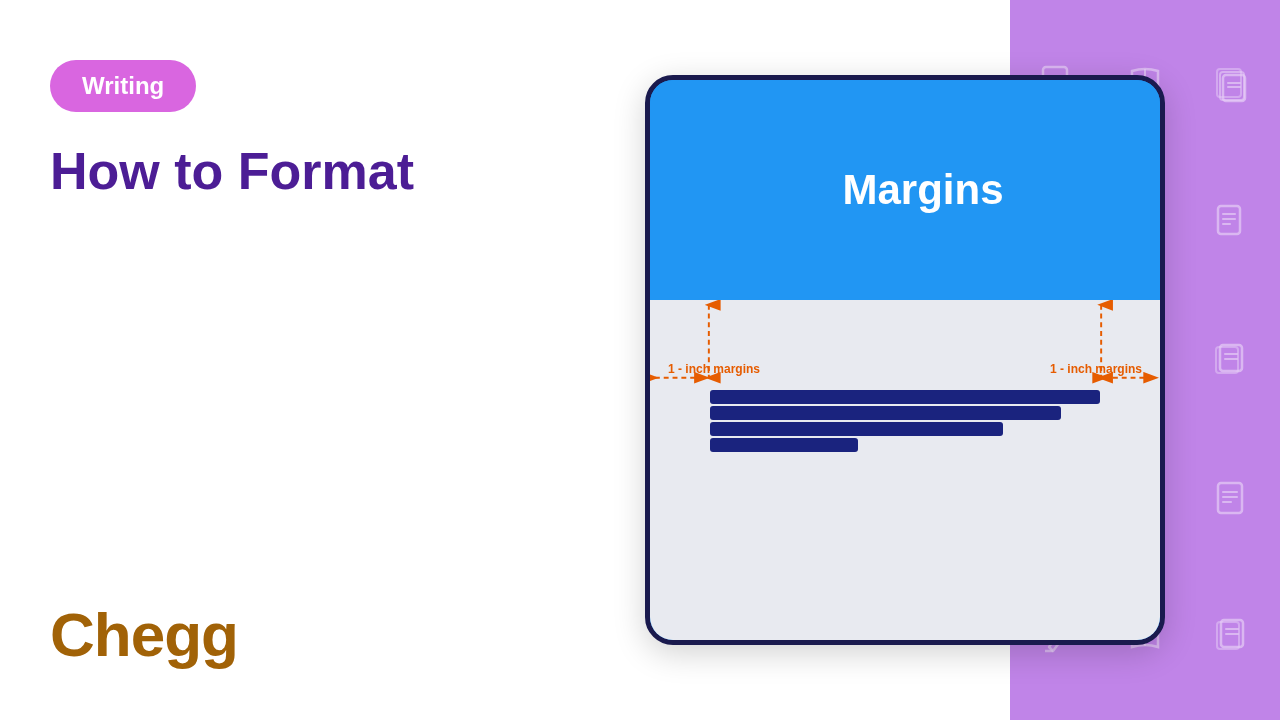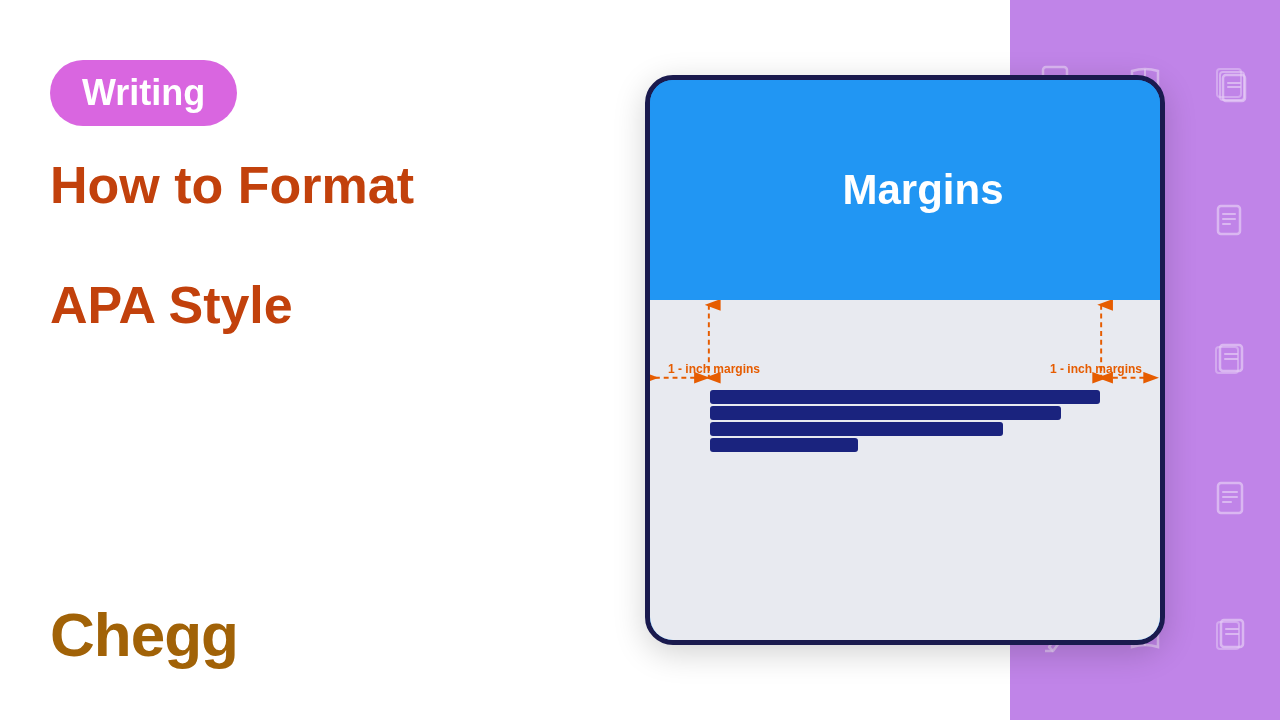--- a/index.html
+++ b/index.html
@@ -58,32 +58,32 @@
       flex-direction: column;
       justify-content: space-between;
       padding: 60px 50px 50px 50px;
       z-index: 2;
     }
 
     .writing-badge {
       display: inline-block;
       background: #d966e0;
       color: white;
-      font-size: 36px;
+      font-size: 24px;
       font-weight: bold;
       padding: 12px 32px;
       border-radius: 40px;
       width: fit-content;
       margin-bottom: 30px;
     }
 
     .main-title {
       font-size: 52px;
       font-weight: 900;
-      color: #c2410c;
+      color: #4c1d95;
       line-height: 1.15;
       margin-bottom: auto;
     }
 
     .chegg-logo {
       font-size: 62px;
       font-weight: 900;
       color: #a16207;
       letter-spacing: -1px;
     }
@@ -281,21 +281,20 @@
 </div>
 
 <div class="left-content">
   <div>
     <div class="writing-badge">
       <span>Writing</span>
     </div>
     <h1 class="main-title">
       <span>How to Format</span><br>
       <br>
-      <span>APA Style</span>
     </h1>
   </div>
   <div class="chegg-logo">Chegg</div>
 </div>
 
 <div class="doc-container">
   <div class="document">
 
     <div class="doc-header">
       <span class="margins-title">Margins</span>

